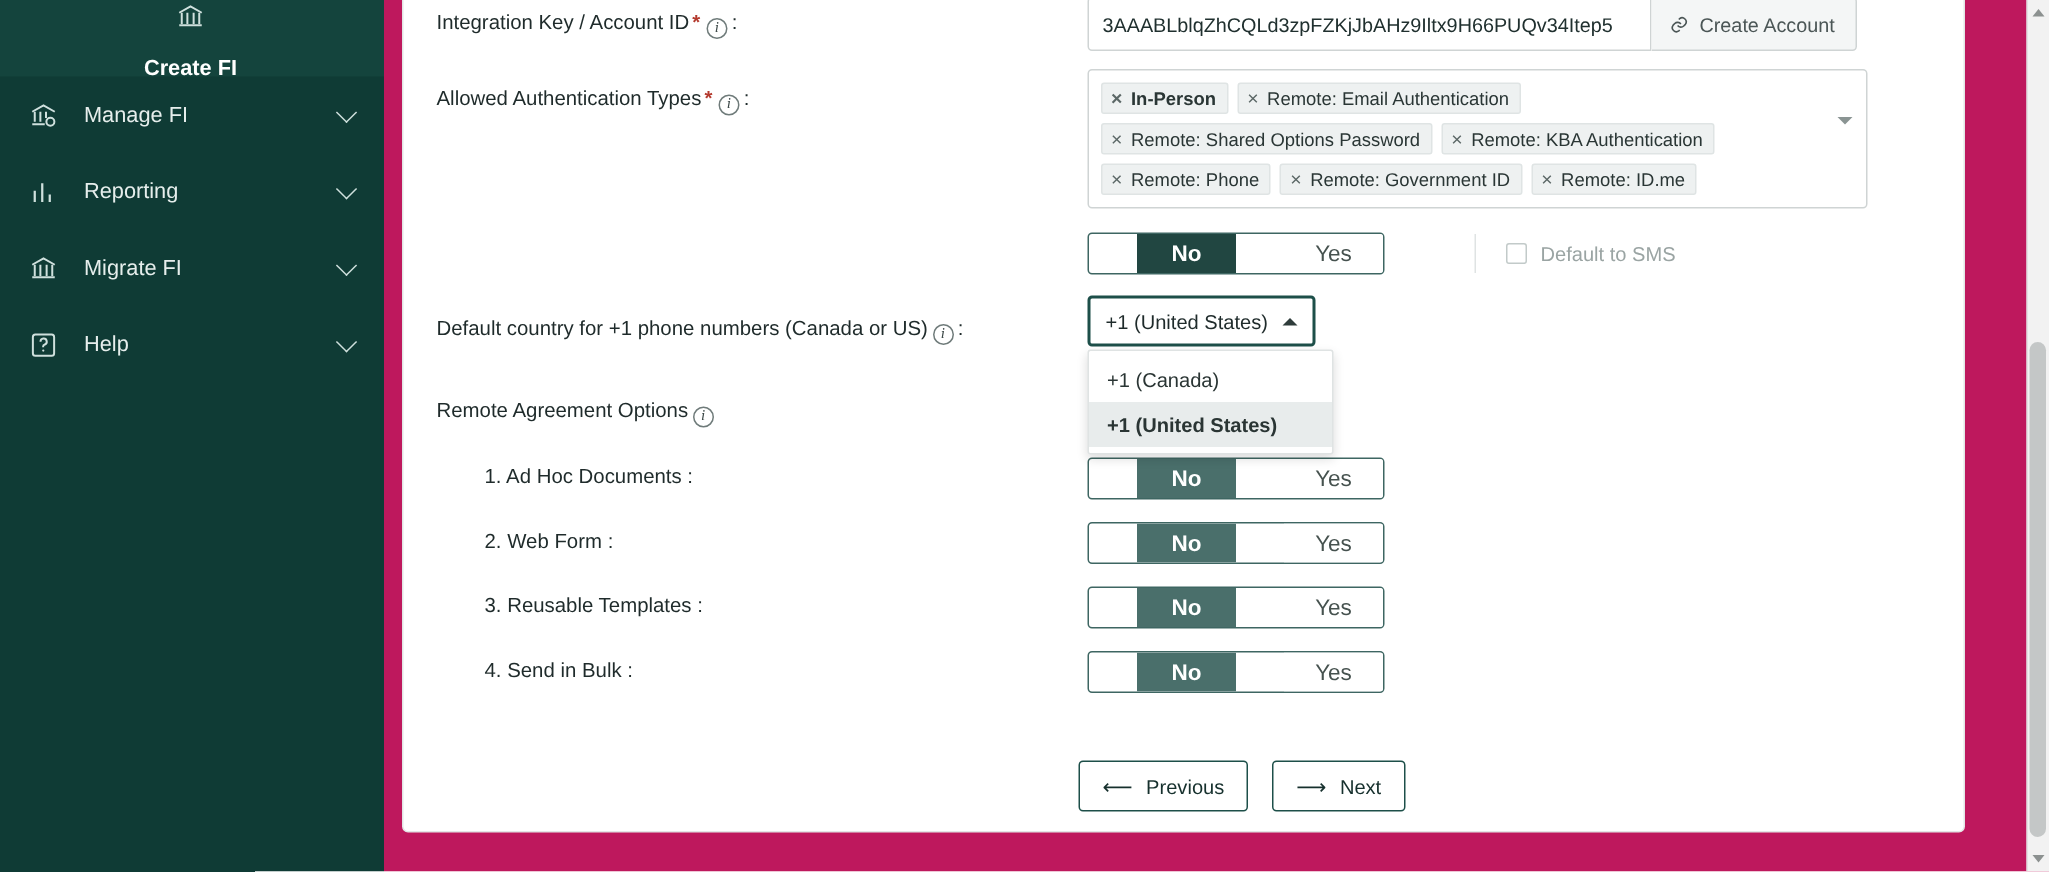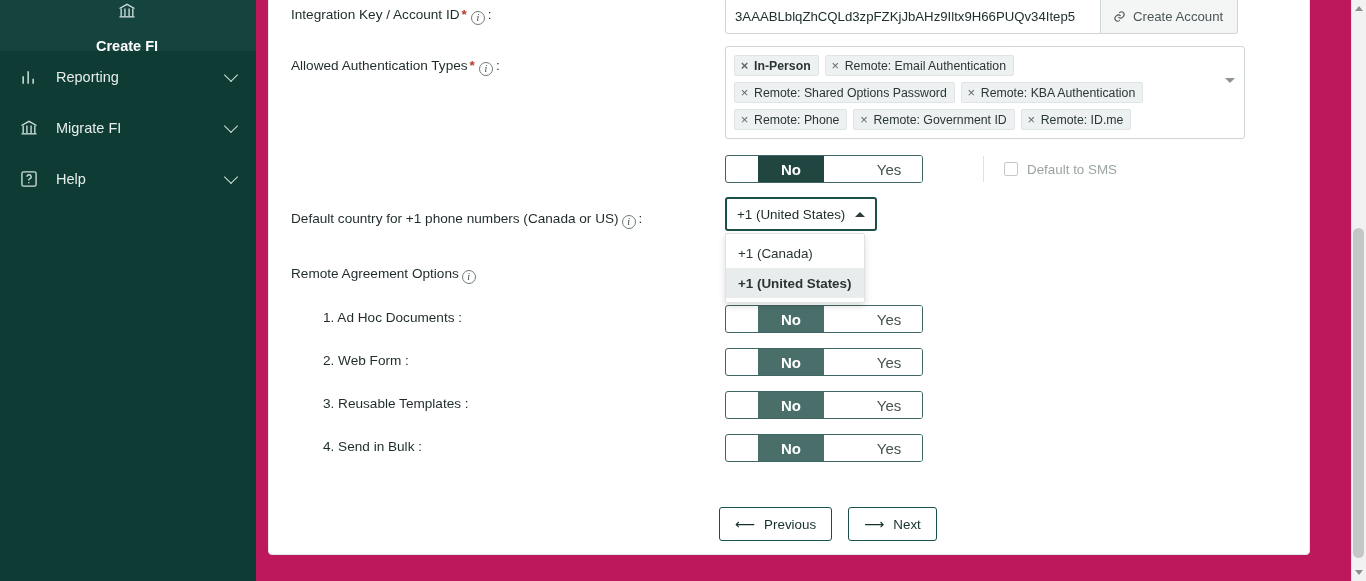--- a/index.html
+++ b/index.html
@@ -275,21 +275,21 @@
   }
   .caret-up {
     width: 0; height: 0;
     border-left: 5px solid transparent;
     border-right: 5px solid transparent;
     border-bottom: 5px solid #2f3c3b;
   }
   .dropdown {
     position: absolute;
     left: 0; top: 36px;
-    width: 140px;
+    width: 164px;
     background: #ffffff;
     border: 1px solid #dfe3e3;
     box-shadow: 0 3px 7px rgba(0,0,0,0.14);
     border-radius: 2px;
     padding: 4px 0;
     z-index: 30;
   }
   .dd-item {
     height: 30px;
     display: flex;
@@ -359,20 +359,32 @@
       <span class="nav-icon">
         <svg width="20" height="20" viewBox="0 0 24 24" fill="none" stroke="currentColor" stroke-width="1.6">
           <path d="M3 9l9-5 9 5"></path>
             <path d="M5 9v9M9.5 9v9M14.5 9v9M19 9v9"></path>
             <path d="M3 19h18"></path>
         </svg>
       </span>
       <span class="nav-label">Create FI</span>
     </div>
 
+    <div class="nav-item">
+      <span class="nav-icon">
+        <svg width="20" height="20" viewBox="0 0 24 24" fill="none" stroke="currentColor" stroke-width="1.6">
+          <path d="M3 9l9-5 9 5"></path>
+            <path d="M5 9v8M9.5 9v8M14 9v5"></path>
+            <path d="M3 19h10"></path>
+          <circle cx="17.5" cy="17" r="3.2"></circle>
+        </svg>
+      </span>
+      <span class="nav-label">Manage FI</span>
+      <span class="chev"></span>
+    </div>
 
     <div class="nav-item">
       <span class="nav-icon">
         <svg width="20" height="20" viewBox="0 0 24 24" fill="none" stroke="currentColor" stroke-width="1.8">
           <path d="M5 20V11M11 20V5M17 20v-6"></path>
         </svg>
       </span>
       <span class="nav-label">Reporting</span>
       <span class="chev"></span>
     </div>

